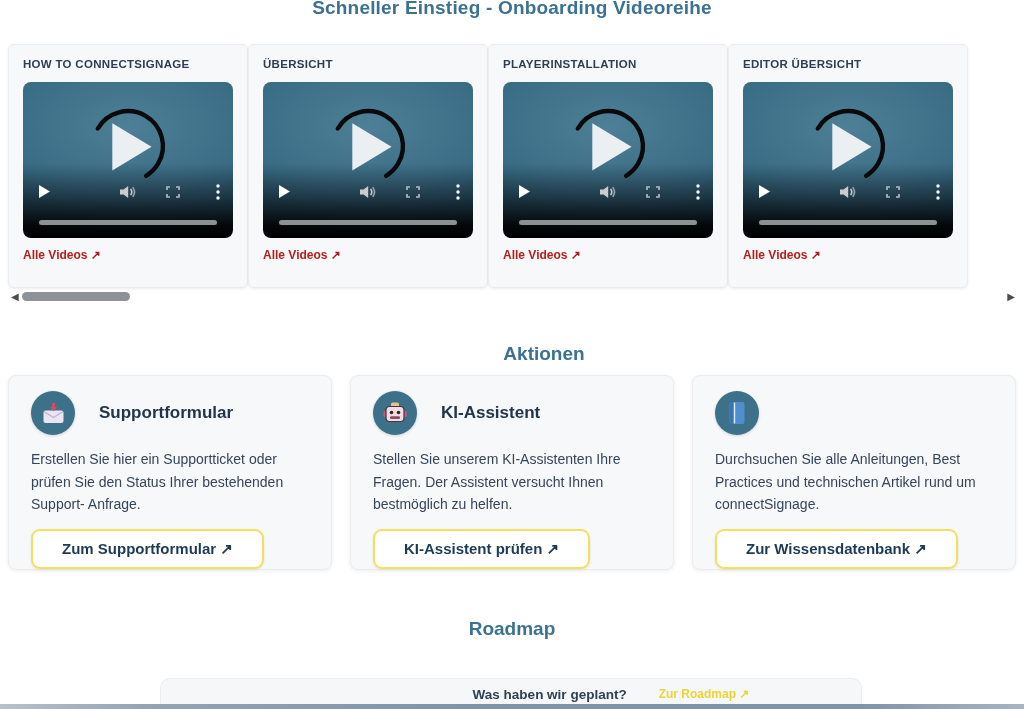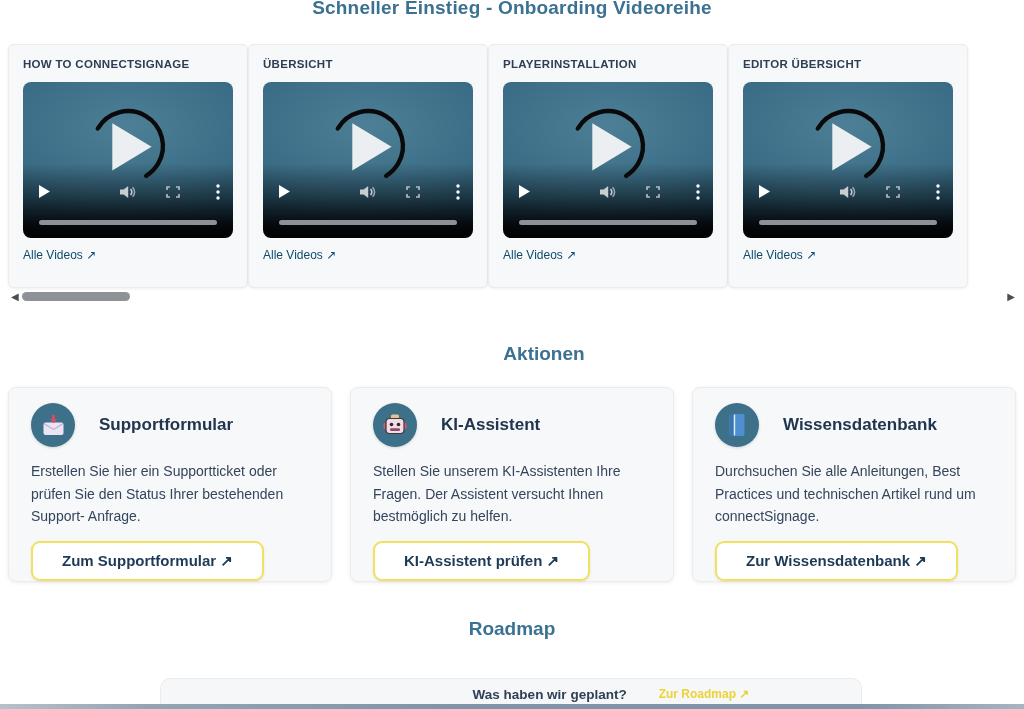--- a/index.html
+++ b/index.html
@@ -33,36 +33,36 @@
   .center-play { position:absolute; left:50%; top:41%; transform:translate(-50%,-50%); }
   .controls { position:absolute; left:0; top:100px; width:100%; height:20px; }
   .c-play { position:absolute; left:16px; top:3px; }
   .c-vol  { position:absolute; left:46%; top:3px; }
   .c-full { position:absolute; left:68%; top:4px; }
   .c-menu { position:absolute; right:13px; top:2px; }
   .progress {
     position:absolute; left:16px; right:16px; bottom:13px; height:5px;
     border-radius:3px; background:#8d9196;
   }
-  .vlink { display:inline-block; margin-top:10px; font-size:12px; font-weight:normal; color:#0c4a6e; text-decoration:none; cursor:pointer; }
+  .vlink { display:inline-block; margin-top:10px; font-size:12px; font-weight:bold; color:#b91c1c; text-decoration:none; cursor:pointer; }
   
   .hscroll { position:absolute; top:290px; left:0; width:1024px; height:15px; }
   .arr { position:absolute; top:1px; font-size:10px; color:#4d4d4d; cursor:pointer; line-height:12px; }
   .arr-left { left:11px; }
   .arr-right { right:9px; }
   .thumb { position:absolute; left:22px; top:2px; width:108px; height:9px; border-radius:5px; background:#8e9296; cursor:pointer; }
   
   .section-heading {
     position:absolute; left:0; width:100%; text-align:center;
     font-size:19px; font-weight:bold; color:#3b7191;
   }
   .h-aktionen { top:343px;margin-left:32px; }
   .h-roadmap { top:618px; }
   
-  .actions-row { position:absolute; top:387px; left:8px; width:1008px; display:flex; gap:18px; }
+  .actions-row { position:absolute; top:375px; left:8px; width:1008px; display:flex; gap:18px; }
   .acard {
     width:324px; height:195px; background:#f7f8f9; border:1px solid #ececee;
     border-radius:8px; box-shadow:0 1px 4px rgba(0,0,0,.07); padding:15px 22px 0 22px;
   }
   .acard-head { display:flex; align-items:center; gap:24px; }
   .icon-circle {
     width:44px; height:44px; border-radius:50%; background:#3d7089;
     display:flex; align-items:center; justify-content:center; flex:0 0 auto;
     box-shadow:0 1px 3px rgba(0,0,0,.15);
   }
@@ -293,21 +293,20 @@
 
     <div class="acard">
       <div class="acard-head">
         <div class="icon-circle">
           <svg width="20" height="24" viewBox="0 0 20 24">
             <rect x="2.5" y="1" width="15" height="22" rx="2" fill="#4f8fd0"></rect>
             <rect x="2.5" y="1" width="4" height="22" fill="#3c74b0"></rect>
             <rect x="6.8" y="1.6" width="1.4" height="20.8" fill="#dcebf8"></rect>
           </svg>
         </div>
-        <div class="acard-title">Wissensdatenbank</div>
       </div>
       <div class="acard-desc">Durchsuchen Sie alle Anleitungen, Best Practices und technischen Artikel rund um connectSignage.</div>
       <button class="acard-btn">Zur Wissensdatenbank ↗</button>
     </div>
 
   </div>
 
   <div class="section-heading h-roadmap">Roadmap</div>
 
   <div class="roadmap-card">

